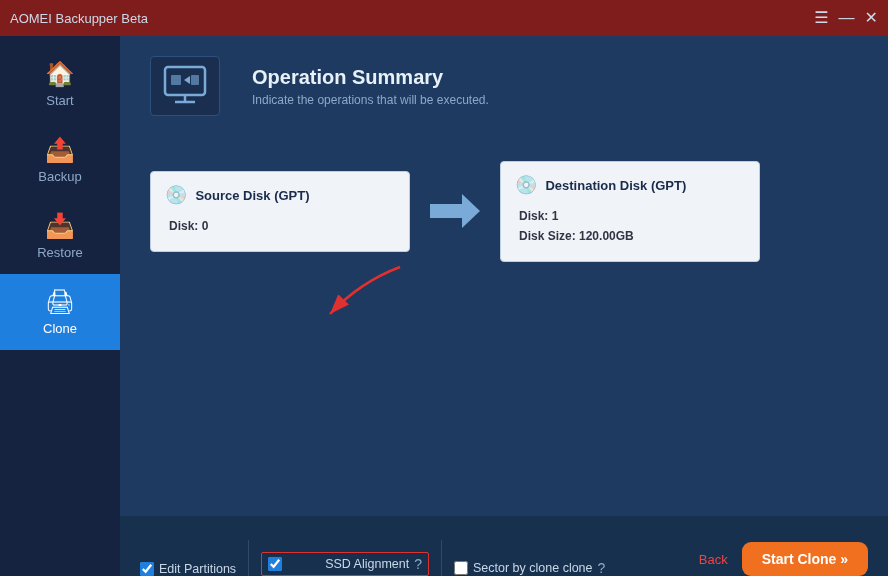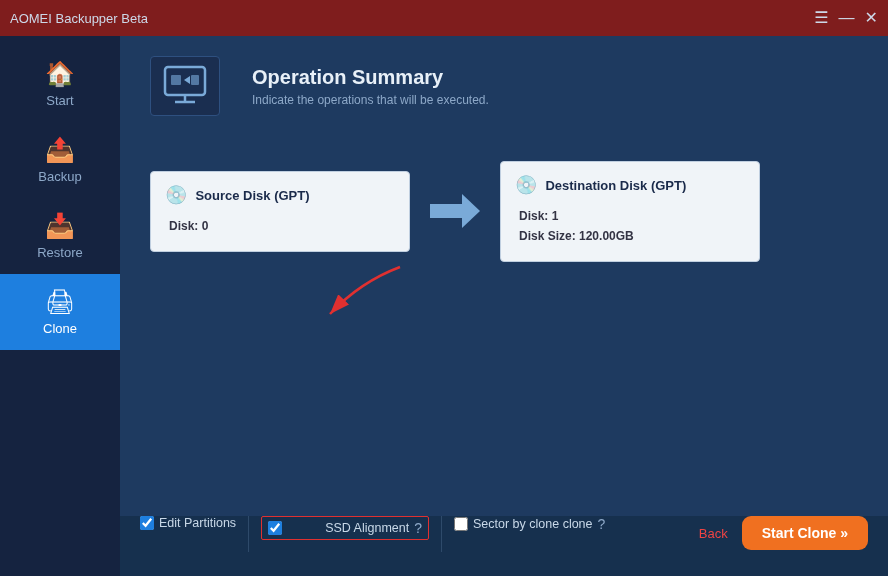--- a/index.html
+++ b/index.html
@@ -181,21 +181,21 @@
       border-left: 18px solid #7aaad8;
       border-top: 17px solid transparent;
       border-bottom: 17px solid transparent;
     }
 
     
     .bottom-bar {
       background: #16304e;
       height: 60px;
       display: flex;
-      align-items: flex-start;
+      align-items: flex-end;
       padding: 0 20px;
       gap: 0;
       position: relative;
     }
     .bottom-option {
       display: flex;
       align-items: center;
       gap: 5px;
       color: #c8d8e8;
       font-size: 12.5px;

